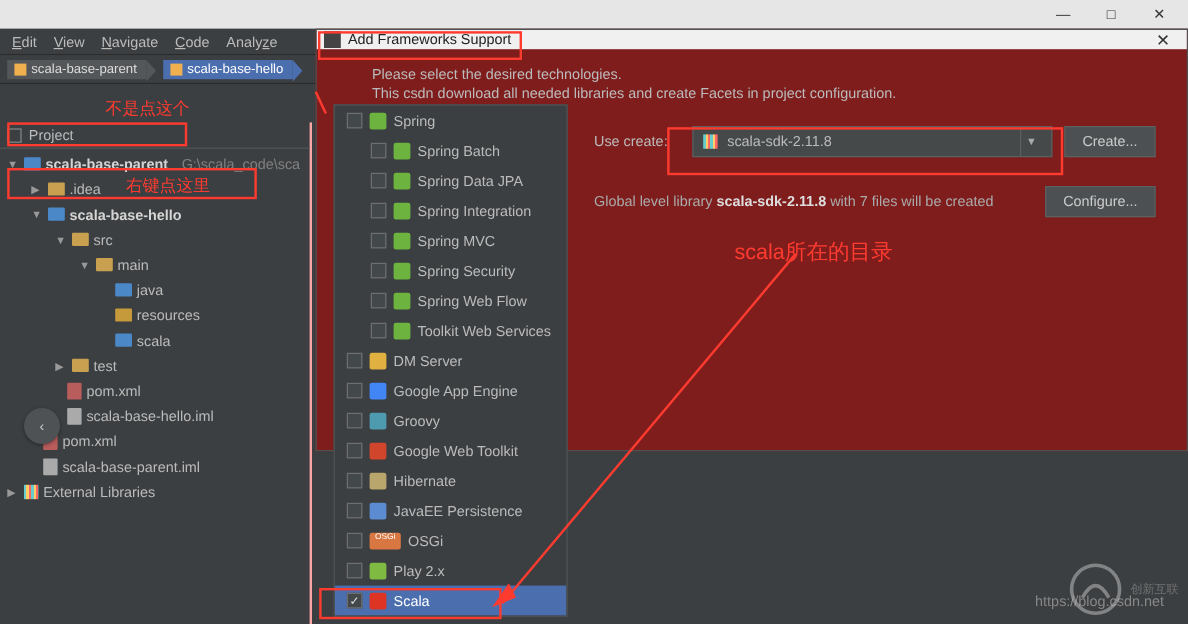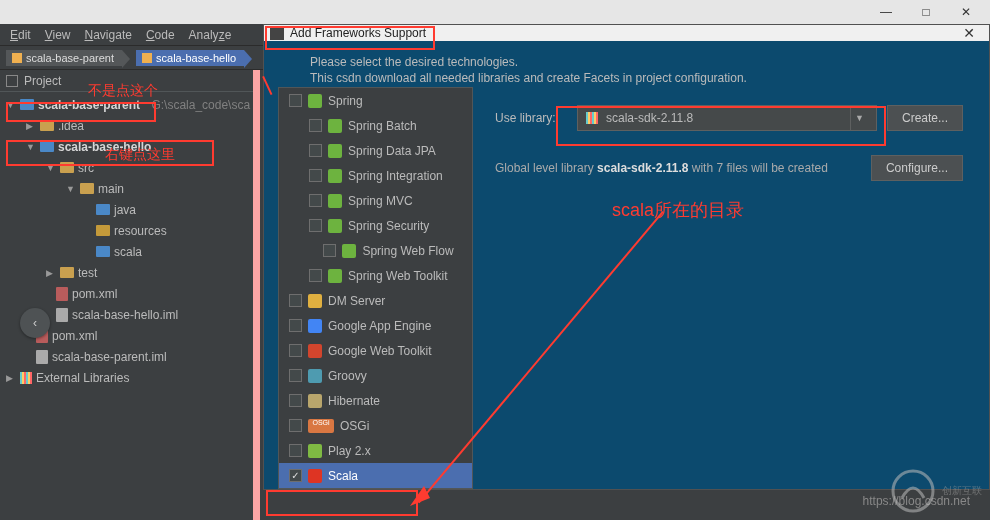--- a/index.html
+++ b/index.html
@@ -13,38 +13,38 @@
 .menubar span u { text-decoration: underline; }
 
 .breadcrumb { height: 24px; background: #3c3f41; border-bottom: 1px solid #2b2b2b; display: flex; align-items: center; padding: 0 6px; gap: 4px; }
 .crumb { background: #4b6eaf; color: #fff; padding: 2px 8px 2px 6px; font-size: 11px; display: flex; align-items: center; gap: 4px; position: relative; }
 .crumb.light { background: #545759; color: #ddd; }
 .crumb .fold { width: 10px; height: 10px; background: #f0b050; }
 .crumb::after { content: ""; position: absolute; right: -8px; top:0; width:0;height:0; border-top: 9px solid transparent; border-bottom: 9px solid transparent; border-left: 8px solid #4b6eaf; }
 .crumb.light::after { border-left-color: #545759; }
 
 .main { display: flex; height: calc(100% - 70px); }
-.sidebar { width: 260px; background: #3c3f41; border-right: 7px solid #fca5a5; position: relative; }
+.sidebar { width: 260px; background: #3c3f41; border-right: 2px solid #fca5a5; position: relative; margin-top: 32px; }
 .projbar { height: 22px; border-bottom: 1px solid #515658; display:flex; align-items:center; padding:0 6px; gap:6px; }
 .tree { padding: 2px 0; }
 .trow { display:flex; align-items:center; height:21px; padding-left:6px; gap:4px; white-space:nowrap; color:#bbb; }
 .arr { width:10px; color:#999; font-size:9px; }
 .fold-ic { width:14px; height:11px; background:#c9a04f; border-radius:1px; display:inline-block; }
 .fold-ic.mod { background:#4a88c7; }
 .file-ic { width:12px; height:14px; background:#aaa; display:inline-block; border-radius:1px;}
 .file-ic.m { background:#b95c5c; }
 .lib-ic { width:12px;height:12px; background: repeating-linear-gradient(90deg,#6cc,#6cc 2px,#fc6 2px,#fc6 4px,#f66 4px,#f66 6px); display:inline-block;}
 
 .backbtn { position:absolute; left:20px; top:238px; width:30px;height:30px; background:#4e5254; border-radius:50%; display:flex;align-items:center;justify-content:center; color:#ccc; box-shadow:0 1px 3px rgba(0,0,0,.4);}
 
 .red-ann { position:absolute; color:#ff3b30; font-size:14px; font-weight:500; pointer-events:none;}
 .red-box { position:absolute; border:2px solid #ff3b30; pointer-events:none; }
 .red-line { position:absolute; background:#ff3b30; transform-origin:0 0; height:2px; pointer-events:none;}
 
-.dialog { position:absolute; left:263px; top:24px; width:727px; height:466px; background:#0c4a6e; border:1px solid #515151; display:flex; flex-direction:column; }
+.dialog { position:absolute; left:263px; top:24px; width:727px; height:352px; background:#7f1d1d; border:1px solid #515151; display:flex; flex-direction:column; }
 .dlg-title { height:26px; background:#f0f0f0; color:#222; display:flex; align-items:center; padding:0 6px; gap:6px; }
 .dlg-title .ic { width:14px;height:14px; background:#444;}
 .dlg-title .close { margin-left:auto; font-size:14px; padding:0 8px; color:#333;}
 
 .dlg-body { flex:1; display:flex; flex-direction:column; padding:14px 0 0 14px; }
 .dlg-info { color:#bbb; padding-bottom:8px;margin-left:32px; }
 .dlg-panels { flex:1; display:flex; }
 .fw-list { width:195px; border:1px solid #515658; background:#3c3f41; overflow:hidden; margin-top:-6px;}
 .fw-row { display:flex; align-items:center; height:25px; padding:0 4px; gap:6px; }
 .fw-row.sel { background:#4b6eaf; color:#fff; }
@@ -195,74 +195,79 @@
           <div class="fw-row" style="padding-left: 30px;">
             <span class="cb"></span>
             <span class="fw-ic" style="background: rgb(109, 179, 63);"></span>
             <span>Spring MVC</span>
           </div>
           <div class="fw-row" style="padding-left: 30px;">
             <span class="cb"></span>
             <span class="fw-ic" style="background: rgb(109, 179, 63);"></span>
             <span>Spring Security</span>
           </div>
-          <div class="fw-row" style="padding-left: 30px; justify-content: center;">
+          <div class="fw-row" style="padding-left: 30px;">
             <span class="cb"></span>
             <span class="fw-ic" style="background: rgb(109, 179, 63);"></span>
             <span>Spring Web Flow</span>
           </div>
           <div class="fw-row" style="padding-left: 30px;">
             <span class="cb"></span>
             <span class="fw-ic" style="background: rgb(109, 179, 63);"></span>
-            <span>Spring Web Toolkit</span>
+            <span>Toolkit Web Services</span>
           </div>
           <div class="fw-row" style="padding-left: 10px;">
             <span class="cb"></span>
             <span class="fw-ic" style="background: rgb(224, 176, 64);"></span>
             <span>DM Server</span>
           </div>
           <div class="fw-row" style="padding-left: 10px;">
             <span class="cb"></span>
             <span class="fw-ic" style="background: rgb(66, 133, 244);"></span>
             <span>Google App Engine</span>
           </div>
           <div class="fw-row" style="padding-left: 10px;">
             <span class="cb"></span>
+            <span class="fw-ic" style="background: rgb(78, 155, 176);"></span>
+            <span>Groovy</span>
+          </div>
+          <div class="fw-row" style="padding-left: 10px;">
+            <span class="cb"></span>
             <span class="fw-ic" style="background: rgb(210, 69, 45);"></span>
             <span>Google Web Toolkit</span>
           </div>
           <div class="fw-row" style="padding-left: 10px;">
             <span class="cb"></span>
-            <span class="fw-ic" style="background: rgb(78, 155, 176);"></span>
-            <span>Groovy</span>
-          </div>
-          <div class="fw-row" style="padding-left: 10px;">
-            <span class="cb"></span>
             <span class="fw-ic" style="background: rgb(185, 166, 108);"></span>
             <span>Hibernate</span>
+          </div>
+          <div class="fw-row" style="padding-left: 10px;">
+            <span class="cb"></span>
+            <span class="fw-ic" style="background: rgb(91, 139, 208);"></span>
+            <span>JavaEE Persistence</span>
           </div>
           <div class="fw-row" style="padding-left: 10px;">
             <span class="cb"></span>
             <span class="fw-ic" style="background: rgb(217, 119, 66); width: 26px; font-size: 7px; color: rgb(255, 255, 255); text-align: center;">OSGi</span>
             <span>OSGi</span>
           </div>
           <div class="fw-row" style="padding-left: 10px;">
             <span class="cb"></span>
             <span class="fw-ic" style="background: rgb(127, 186, 67);"></span>
             <span>Play 2.x</span>
           </div>
           <div class="fw-row sel" style="padding-left: 10px;">
             <span class="cb ck"></span>
             <span class="fw-ic" style="background: rgb(222, 52, 35);"></span>
             <span>Scala</span>
           </div>
         </div>
       <div class="cfg">
         <div class="cfg-row">
-          <span class="cfg-lbl">Use library:</span>
+          <span class="cfg-lbl">Use create:</span>
           <div class="cfg-sel">
             <span class="lib-ic"></span>
             <span>scala-sdk-2.11.8</span>
             <span class="dd">▼</span>
           </div>
           <div class="btn">Create...</div>
         </div>
         <div style="display:flex;align-items:center;gap:14px;">
           <div class="cfg-note">
             <span>Global level library </span><b style="color:#ddd">scala-sdk-2.11.8</b><span> with 7 files will be created</span>

